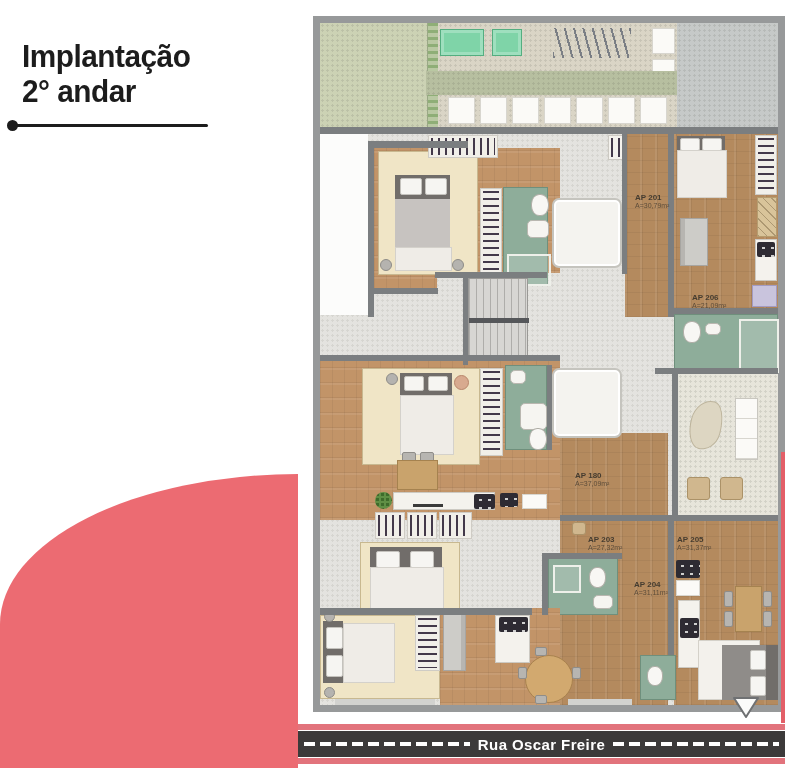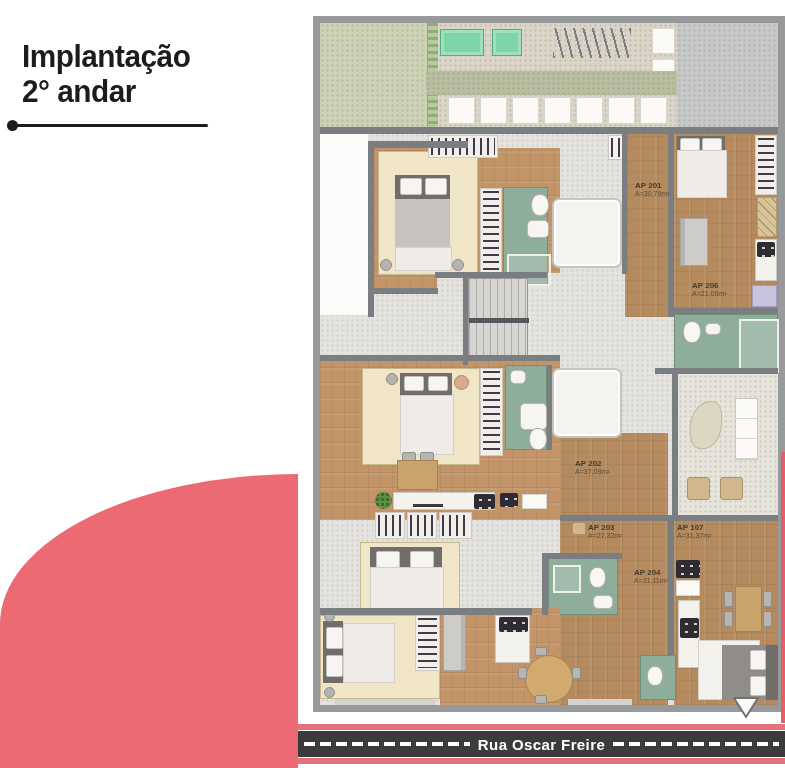--- a/index.html
+++ b/index.html
@@ -68,21 +68,21 @@
      background-image:repeating-linear-gradient(90deg,#aeadaa 0 1.5px,transparent 1.5px 7px);}
   .lift{background:#f4f3ef;border:2px solid #c5c4be;border-radius:7px;box-shadow:inset 0 0 0 2px #fff;z-index:2;}
   .plant{background:#5f8f45;border-radius:50%;
      background-image:radial-gradient(#3e6b2b 1.5px,transparent 1.7px);background-size:5px 5px;}
   .pergola{background:var(--teal);border:1px solid #54ae80;box-shadow:inset 0 0 0 3px rgba(255,255,255,.25);}
   .gym{background:repeating-linear-gradient(75deg,#5c6370 0 2px,transparent 2px 9px);opacity:.75;}
   .wtable{background:#fbfaf7;border:1px solid #d8d6cf;}
   .tanc{background:#d9c49a;border:1px solid #b59c6e;
      background-image:repeating-linear-gradient(45deg,rgba(90,70,40,.35) 0 1px,transparent 1px 6px);}
   .lav{background:#c9c4dd;border:1px solid #a29bc2;}
-  .ap-label{z-index:4;color:#453c30;line-height:1.15;white-space:nowrap;}
+  .ap-label{z-index:4;color:#453c30;line-height:1.15;white-space:nowrap;margin-top:12px;}
   .ap-id{display:block;font-weight:bold;font-size:8px;}
   .ap-area{display:block;font-size:7px;opacity:.8;}
   
   .street{position:absolute;left:298px;top:723px;width:487px;height:42px;display:flex;flex-direction:column;z-index:7;}
   .pinkline{height:6px;background:var(--street_pink);border-top:1px solid #fff;border-bottom:1px solid #fff;}
   .road{flex:1;background:var(--road);display:flex;align-items:center;gap:8px;padding:0 6px;}
   .dashes{flex:1;height:4px;background:repeating-linear-gradient(90deg,#fff 0 11px,transparent 11px 16px);}
   .roadname{color:#fff;font-weight:bold;font-size:15px;letter-spacing:.4px;white-space:nowrap;}
   .arrow{position:absolute;left:732px;top:696px;z-index:8;}
 </style>
@@ -286,29 +286,29 @@
 
     <div class="ap-label" style="left:315px;top:158px;">
       <span class="ap-id">AP 201</span>
       <span class="ap-area">A=30,79m²</span>
     </div>
     <div class="ap-label" style="left:372px;top:258px;">
       <span class="ap-id">AP 206</span>
       <span class="ap-area">A=21,09m²</span>
     </div>
     <div class="ap-label" style="left:255px;top:436px;">
-      <span class="ap-id">AP 202</span>
+      <span class="ap-id">AP 180</span>
       <span class="ap-area">A=37,09m²</span>
     </div>
     <div class="ap-label" style="left:268px;top:500px;">
       <span class="ap-id">AP 203</span>
       <span class="ap-area">A=27,32m²</span>
     </div>
     <div class="ap-label" style="left:357px;top:500px;">
-      <span class="ap-id">AP 107</span>
+      <span class="ap-id">AP 205</span>
       <span class="ap-area">A=31,37m²</span>
     </div>
     <div class="ap-label" style="left:314px;top:545px;">
       <span class="ap-id">AP 204</span>
       <span class="ap-area">A=31,11m²</span>
     </div>
   </div>
 
   <div class="arrow">
     <svg width="28" height="24" viewBox="0 0 28 24">

